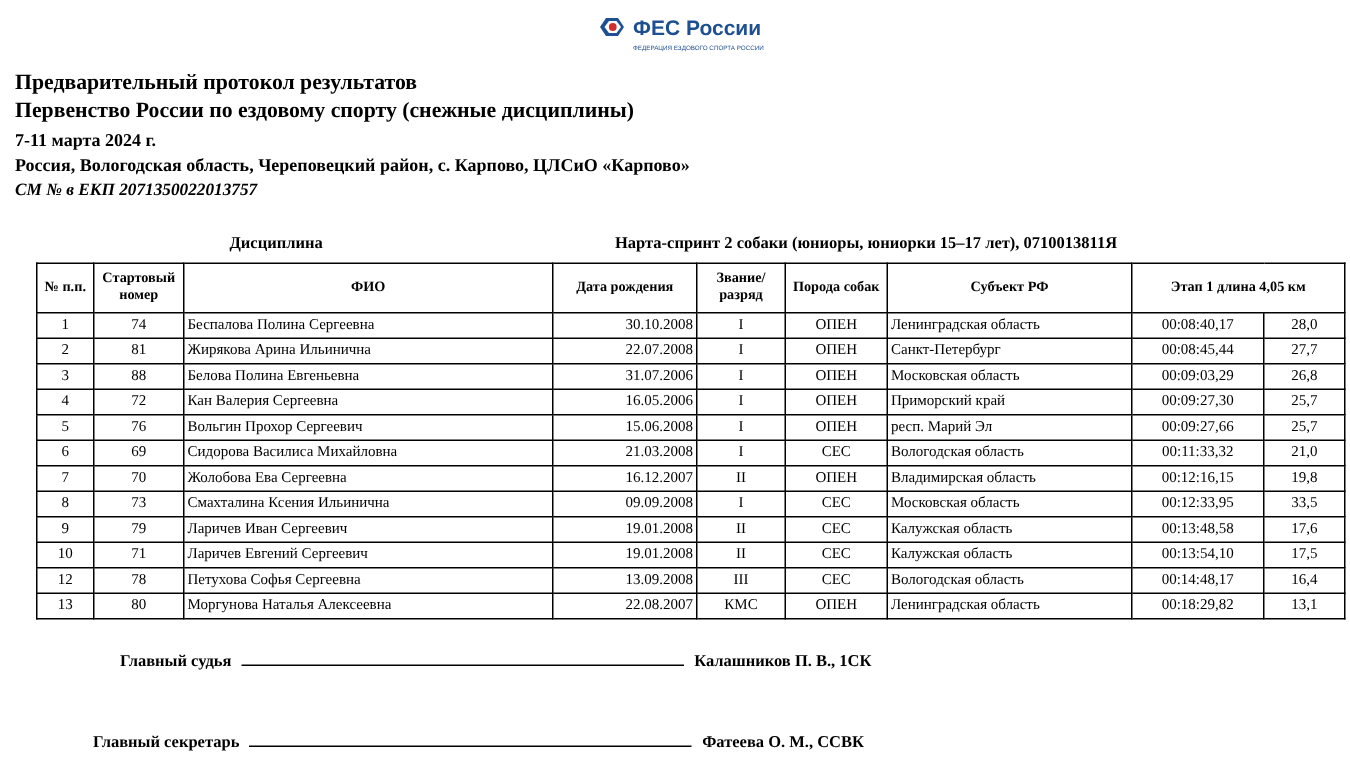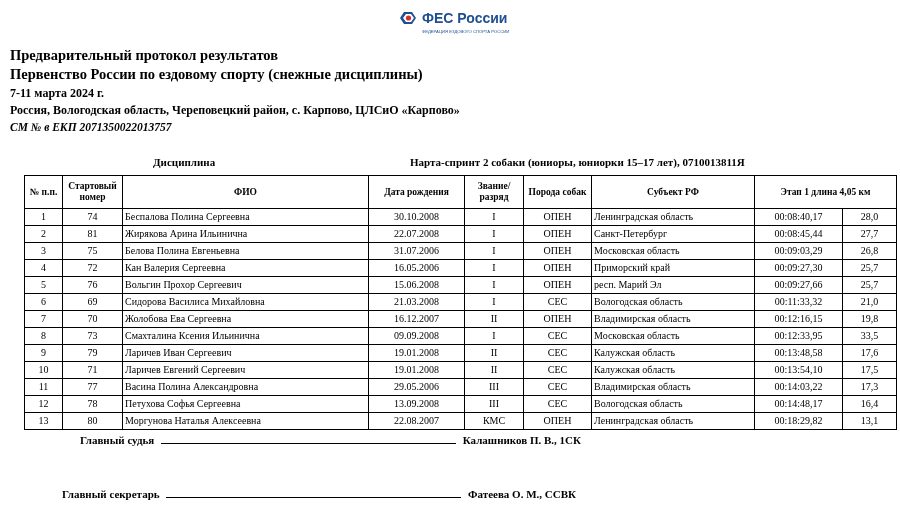--- a/index.html
+++ b/index.html
@@ -114,21 +114,21 @@
   table.results th {
     font-weight: bold;
     font-size: 9.5px;
     text-align: center;
     height: 30px;
     line-height: 11px;
   }
   td.c-num { text-align: center; }
   td.c-start { text-align: center; }
   td.c-fio { text-align: left; padding-left: 5px; }
-  td.c-dob { text-align: center; }
+  td.c-dob { text-align: right; }
   td.c-rank { text-align: center; }
   td.c-breed { text-align: center; }
   td.c-region { text-align: left; padding-left: 5px; }
   td.c-time { text-align: center; }
   td.c-speed { text-align: center; }
 
   col.w-num    { width: 38px; }
   col.w-start  { width: 60px; }
   col.w-fio    { width: 246px; }
   col.w-dob    { width: 96px; }
@@ -243,21 +243,21 @@
           <td class="c-fio">Жирякова Арина Ильинична</td>
           <td class="c-dob">22.07.2008</td>
           <td class="c-rank">I</td>
           <td class="c-breed">ОПЕН</td>
           <td class="c-region">Санкт-Петербург</td>
           <td class="c-time">00:08:45,44</td>
           <td class="c-speed">27,7</td>
         </tr>
         <tr>
           <td class="c-num">3</td>
-          <td class="c-start">75</td>
+          <td class="c-start">88</td>
           <td class="c-fio">Белова Полина Евгеньевна</td>
           <td class="c-dob">31.07.2006</td>
           <td class="c-rank">I</td>
           <td class="c-breed">ОПЕН</td>
           <td class="c-region">Московская область</td>
           <td class="c-time">00:09:03,29</td>
           <td class="c-speed">26,8</td>
         </tr>
         <tr>
           <td class="c-num">4</td>
@@ -330,31 +330,20 @@
           <td class="c-start">71</td>
           <td class="c-fio">Ларичев Евгений Сергеевич</td>
           <td class="c-dob">19.01.2008</td>
           <td class="c-rank">II</td>
           <td class="c-breed">СЕС</td>
           <td class="c-region">Калужская область</td>
           <td class="c-time">00:13:54,10</td>
           <td class="c-speed">17,5</td>
         </tr>
         <tr>
-          <td class="c-num">11</td>
-          <td class="c-start">77</td>
-          <td class="c-fio">Васина Полина Александровна</td>
-          <td class="c-dob">29.05.2006</td>
-          <td class="c-rank">III</td>
-          <td class="c-breed">СЕС</td>
-          <td class="c-region">Владимирская область</td>
-          <td class="c-time">00:14:03,22</td>
-          <td class="c-speed">17,3</td>
-        </tr>
-        <tr>
           <td class="c-num">12</td>
           <td class="c-start">78</td>
           <td class="c-fio">Петухова Софья Сергеевна</td>
           <td class="c-dob">13.09.2008</td>
           <td class="c-rank">III</td>
           <td class="c-breed">СЕС</td>
           <td class="c-region">Вологодская область</td>
           <td class="c-time">00:14:48,17</td>
           <td class="c-speed">16,4</td>
         </tr>

